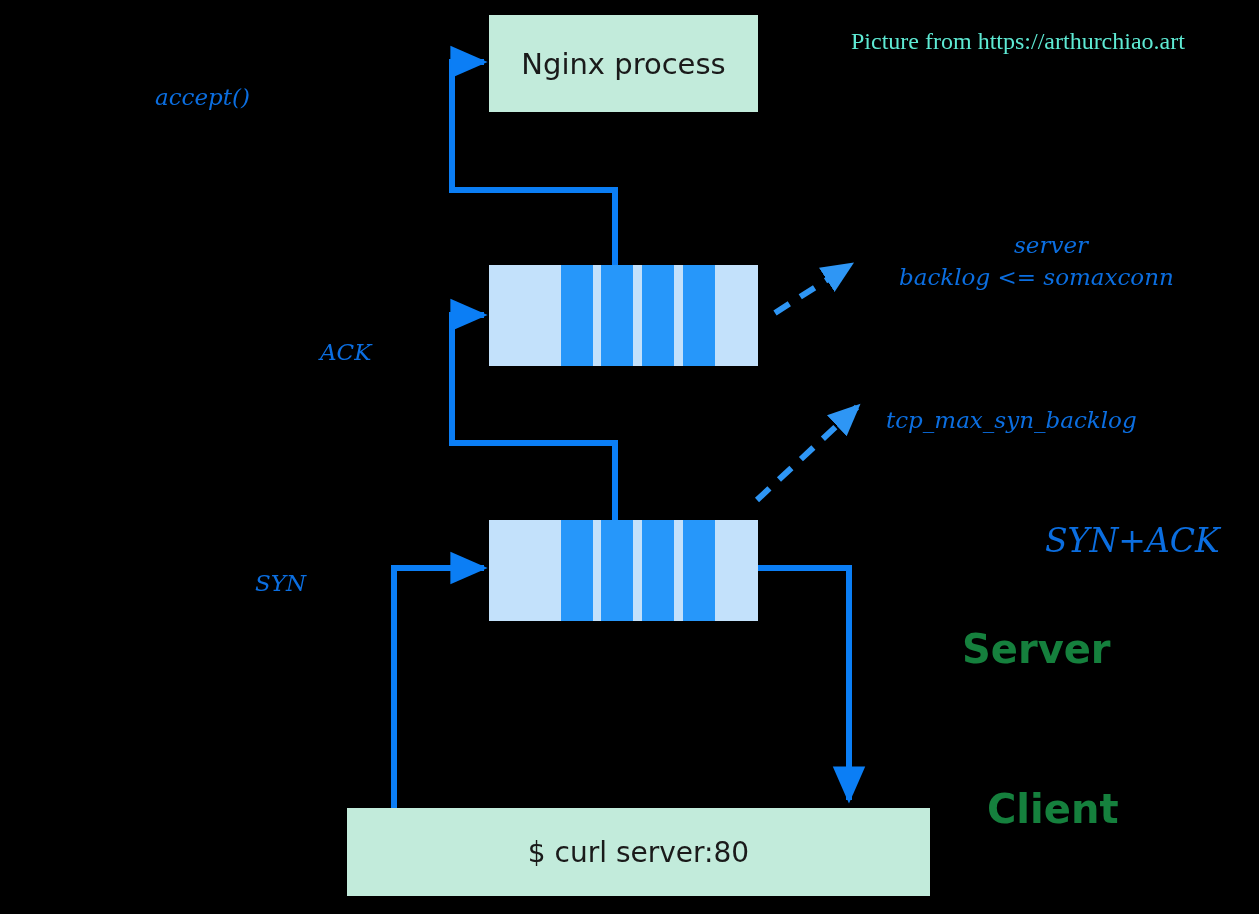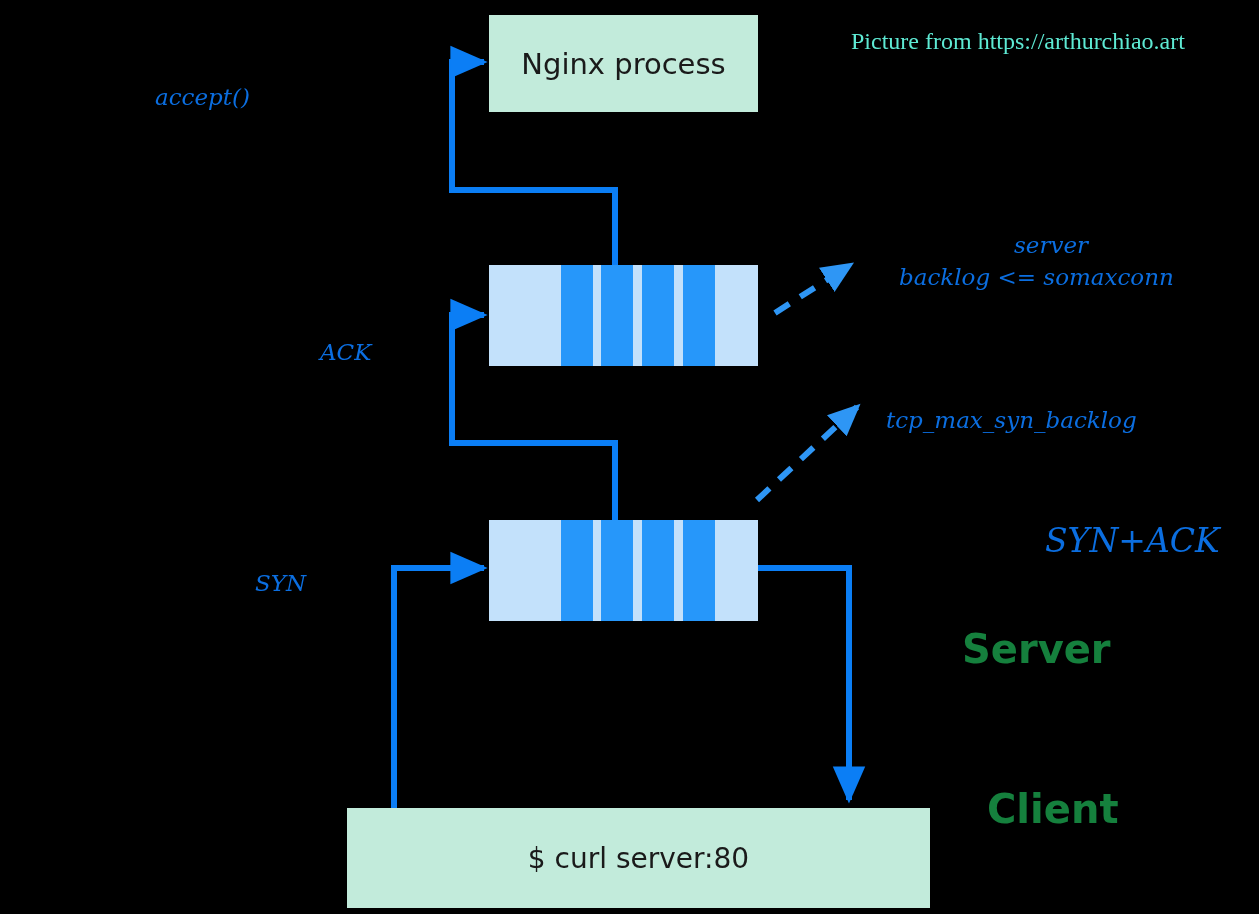--- a/index.html
+++ b/index.html
@@ -39,21 +39,21 @@
     top: 15px;
     width: 269px;
     height: 97px;
     font-size: 29px;
     justify-content: center;
   }
   #curl-box {
     left: 347px;
     top: 808px;
     width: 583px;
-    height: 100px;
+    height: 88px;
     font-size: 28px;
   }
   .queue {
     position: absolute;
     background: #c3e1fb;
     left: 489px;
     width: 269px;
     height: 101px;
   }
   #accept-queue { top: 265px; }

